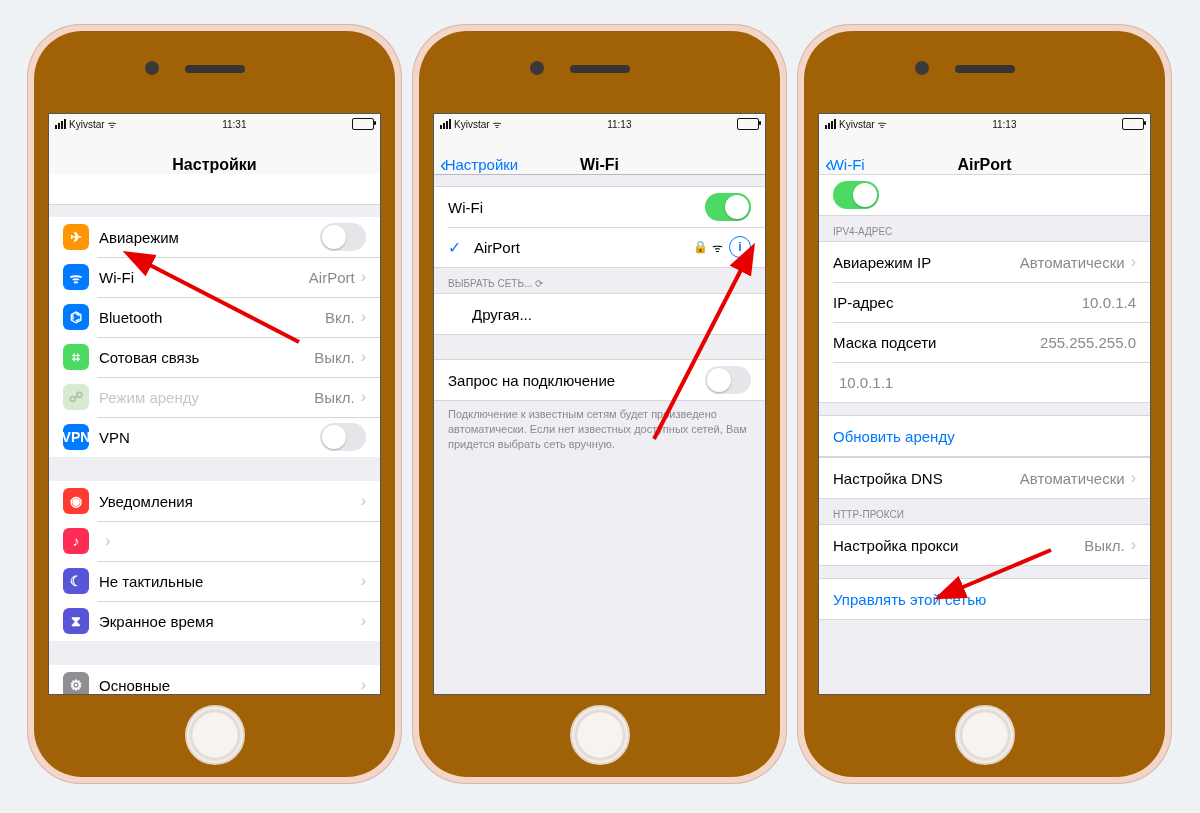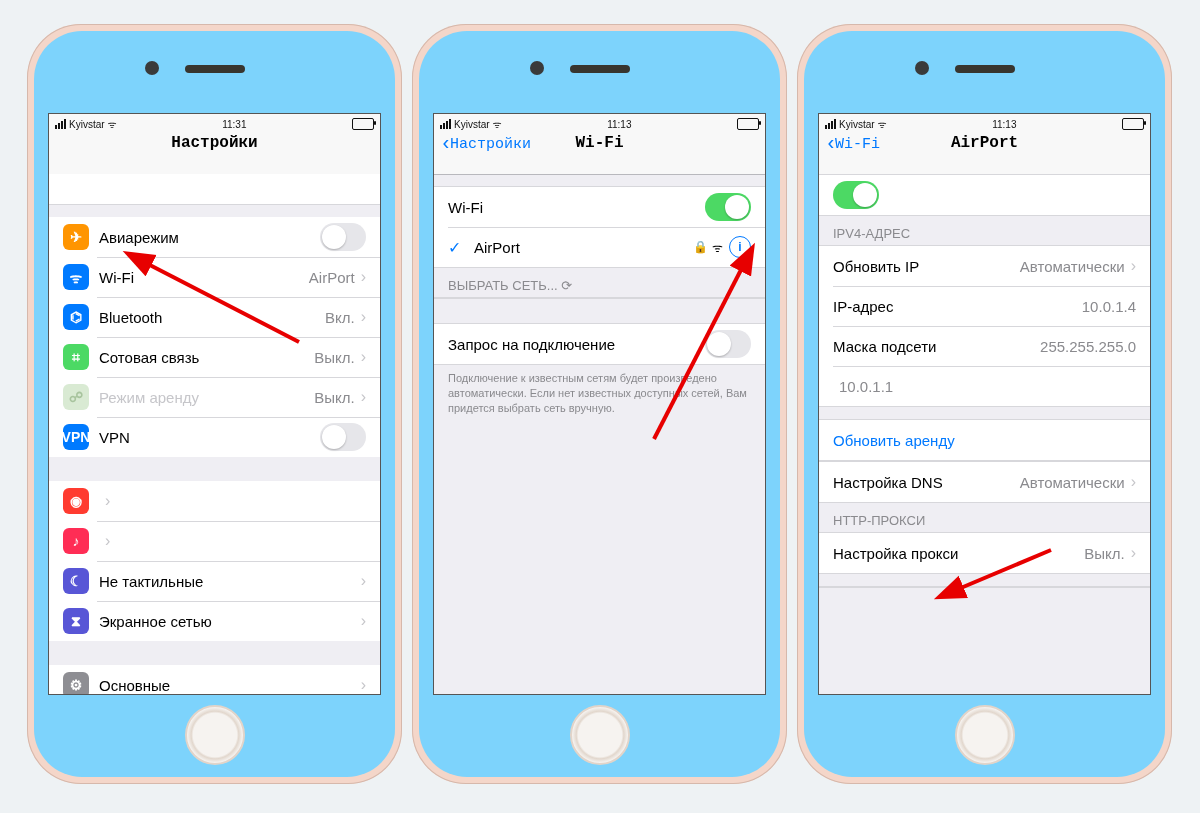--- a/index.html
+++ b/index.html
@@ -9,21 +9,21 @@
     position:absolute; width:375px; height:760px;
     border-radius:54px; background:#f4d6c9;
     box-shadow:0 0 0 1px #d6b8ab inset;
   }
   .phone.p1 { left:27px;  top:24px; }
   .phone.p2 { left:412px; top:24px; }
   .phone.p3 { left:797px; top:24px; }
 
   .phone-inner {
     position:absolute; left:7px; top:7px; right:7px; bottom:7px;
-    border-radius:48px; background:#7dd3fc;
+    border-radius:48px; background:#a16207;
   }
 
   .speaker { position:absolute; top:34px; left:50%; transform:translateX(-50%); width:60px; height:8px; border-radius:5px; background:#38352f; }
   .cam { position:absolute; top:30px; left:50%; transform:translateX(-70px); width:14px; height:14px; border-radius:50%; background:#3a3a3a; }
   .homebtn { position:absolute; bottom:12px; left:50%; transform:translateX(-50%); width:56px; height:56px; border-radius:50%; background:radial-gradient(circle at 50% 50%, #f6f3f0 55%, #e2d7cd 60%, #f6f3f0 70%); border:2px solid #e2d4c9; }
 
   .screen {
     position:absolute; left:14px; right:14px; top:82px; bottom:82px;
     background:#efeef3; border:1px solid #555; overflow:hidden;
   }
@@ -32,27 +32,27 @@
   .status { height:20px; background:#f8f8f8; display:flex; align-items:center; justify-content:space-between; padding:0 6px; font-size:10px; color:#111; }
   .status .sb-left, .status .sb-right { display:flex; align-items:center; gap:3px; }
   .sigbars { display:flex; align-items:flex-end; gap:1px; }
   .sigbars span { width:2px; background:#111; display:block; }
   .sigbars span:nth-child(1){height:4px}.sigbars span:nth-child(2){height:6px}.sigbars span:nth-child(3){height:8px}.sigbars span:nth-child(4){height:10px}
   .wifi-mini { font-size:10px; }
   .batt { width:20px; height:10px; border:1px solid #111; border-radius:2px; position:relative; }
   .batt::after { content:""; position:absolute; right:-3px; top:2px; width:2px; height:4px; background:#111; border-radius:1px; }
 
   
-  .nav { height:40px; background:#f8f8f8; border-bottom:1px solid #b8b8bd; display:flex; align-items:flex-start; justify-content:center; position:relative;font-family:Liberation Mono, monospace; }
+  .nav { height:40px; background:#f8f8f8; border-bottom:1px solid #b8b8bd; display:flex; align-items:flex-end; justify-content:center; position:relative; }
   .nav .title { font-size:16px; font-weight:600; color:#000; }
   .nav .back { position:absolute; left:6px; display:flex; align-items:center; color:#0079ff; font-size:15px; }
   .nav .back .chev { font-size:20px; margin-right:-2px; line-height:1; }
 
   .content { position:absolute; top:60px; left:0; right:0; bottom:0; overflow:hidden; }
-  .sect-header { font-size:13px; color:#8a8a8e; padding:10px 14px 4px; text-transform:uppercase; }
+  .sect-header { font-size:10px; color:#8a8a8e; padding:10px 14px 4px; text-transform:uppercase; }
   .sect-header.spin::after { content:" ⟳"; color:#8a8a8e; }
   .footer-note { font-size:11px; color:#8a8a8e; padding:6px 14px 12px; line-height:1.35; }
 
   .row {
     background:#fff; height:40px; display:flex; align-items:center; padding:0 14px; position:relative;
   }
   .row + .row::before {
     content:""; position:absolute; left:14px; right:0; top:0; height:1px; background:#d7d7db;
   }
   .row.with-icon + .row.with-icon::before { left:48px; }
@@ -162,34 +162,35 @@
           <div class="label">VPN</div>
           <div class="toggle">
               <div class="knob"></div>
             </div>
         </div>
 
         <div class="gap"></div>
 
         <div class="row with-icon">
           <div class="icon bg-red">◉</div>
+          <div class="label">Уведомления</div>
           <div class="chevr">›</div>
         </div>
         <div class="row with-icon">
           <div class="icon bg-pink">♪</div>
           <div class="chevr">›</div>
         </div>
         <div class="row with-icon">
           <div class="icon bg-moon">☾</div>
           <div class="label">Не тактильные</div>
           <div class="chevr">›</div>
         </div>
         <div class="row with-icon">
           <div class="icon bg-hour">⧗</div>
-          <div class="label">Экранное сетью</div>
+          <div class="label">Экранное время</div>
           <div class="chevr">›</div>
         </div>
 
         <div class="gap"></div>
 
         <div class="row with-icon">
           <div class="icon bg-gray">⚙</div>
           <div class="label">Основные</div>
           <div class="chevr">›</div>
         </div>
@@ -255,20 +256,23 @@
           <div class="check">✓</div>
           <div class="label">AirPort</div>
           <span class="lock">🔒</span>
           <span class="wifisig">ᯤ</span>
           <div class="info">i</div>
         </div>
         <div class="hair"></div>
 
         <div class="sect-header spin">ВЫБРАТЬ СЕТЬ...</div>
         <div class="hair"></div>
+        <div class="row" style="padding-left:38px;">
+          <div class="label">Другая...</div>
+        </div>
         <div class="hair"></div>
 
         <div class="gap"></div>
         <div class="hair"></div>
         <div class="row">
           <div class="label">Запрос на подключение</div>
           <div class="toggle">
               <div class="knob"></div>
             </div>
         </div>
@@ -327,21 +331,21 @@
         <div class="row">
           <div class="toggle on">
               <div class="knob"></div>
             </div>
         </div>
         <div class="hair"></div>
 
         <div class="sect-header">IPV4-АДРЕС</div>
         <div class="hair"></div>
         <div class="row">
-          <div class="label">Обновить IP</div>
+          <div class="label">Авиарежим IP</div>
           <div class="value">Автоматически</div>
           <div class="chevr">›</div>
         </div>
         <div class="row">
           <div class="label">IP-адрес</div>
           <div class="value">10.0.1.4</div>
         </div>
         <div class="row">
           <div class="label">Маска подсети</div>
           <div class="value">255.255.255.0</div>
@@ -370,20 +374,23 @@
         <div class="hair"></div>
         <div class="row">
           <div class="label">Настройка прокси</div>
           <div class="value">Выкл.</div>
           <div class="chevr">›</div>
         </div>
         <div class="hair"></div>
 
         <div class="gap sm"></div>
         <div class="hair"></div>
+        <div class="row">
+          <div class="label link">Управлять этой сетью</div>
+        </div>
         <div class="hair"></div>
       </div>
 
       <div class="arrow" style="left:122px; top:428px;">
         <svg width="120" height="60">
           <defs>
               <marker id="ah3" markerWidth="10" markerHeight="10" refX="2" refY="3" orient="auto">
                 <path d="M0,0 L0,6 L8,3 z" fill="#e70000"></path>
               </marker>
             </defs>

